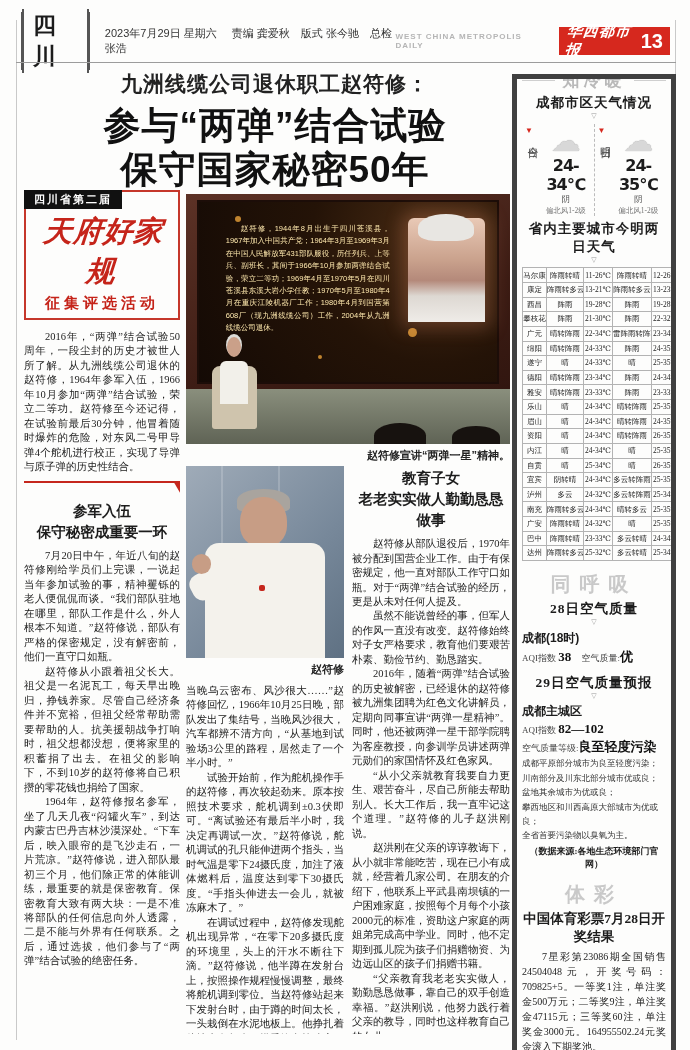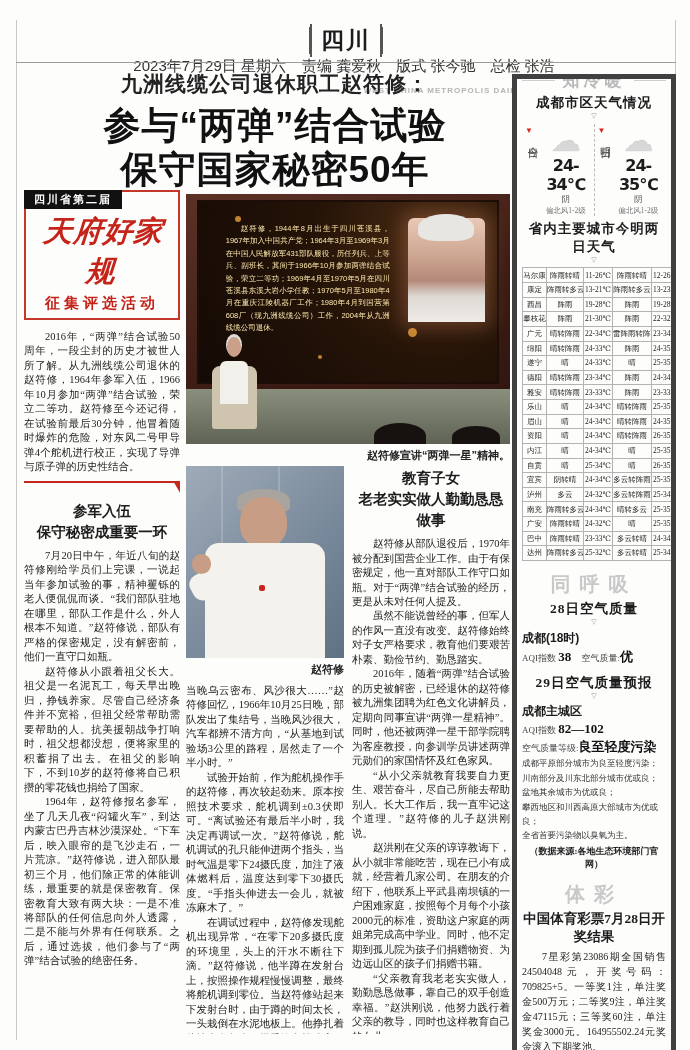--- a/index.html
+++ b/index.html
@@ -2,23 +2,23 @@
 <html><head>
 <meta charset="utf-8">
 <style>
   * { margin:0; padding:0; box-sizing:border-box; }
   html,body { background:#f2f2f0; }
   body { font-family:"Liberation Serif","DejaVu Serif",serif; color:#1c1c1c; }
   .page { position:relative; width:690px; height:1050px; background:#fdfdfc; margin:0 auto; overflow:hidden; }
   .frame { position:absolute; left:16px; right:14px; top:20px; bottom:10px; border-left:1px solid #c9c9c9; border-right:1px solid #c9c9c9; pointer-events:none; }
 
   
-  .masthead { position:absolute; left:22px; right:20px; top:24px; height:34px; display:flex; align-items:center;flex-direction:column; }
+  .masthead { position:absolute; left:22px; right:20px; top:24px; height:34px; display:flex; align-items:center; }
   .mh-section { font-size:23px; font-weight:bold; letter-spacing:2px; border-left:2px solid #555; border-right:2px solid #555; padding:1px 9px; box-shadow:-4px 0 0 -3px #555, 4px 0 0 -3px #555; }
-  .mh-date { font-size:15px; color:#333; margin-left:8px; font-family:"Liberation Sans",sans-serif; }
+  .mh-date { font-size:11px; color:#333; margin-left:16px; font-family:"Liberation Sans",sans-serif; }
   .mh-date span { margin-right:12px; }
   .mh-right { margin-left:auto; display:flex; align-items:center; gap:24px; }
   .mh-en { font-size:8px; color:#b5b5b5; letter-spacing:1px; font-family:"Liberation Sans",sans-serif; font-weight:bold; }
   .mh-brand { background:#d6281e; color:#fff; display:flex; align-items:center; height:28px; padding:0 7px; gap:8px; }
   .brand-cn { font-size:15px; font-weight:bold; font-style:italic; transform:skewX(-6deg); letter-spacing:1px; }
   .brand-no { font-size:20px; font-weight:bold; font-family:"Liberation Sans",sans-serif; }
   .mh-rule { position:absolute; left:16px; right:14px; top:62px; border-top:1px solid #9c9c9c; }
 
   
   .headline { position:absolute; left:40px; top:70px; width:470px; text-align:center; font-family:"Liberation Sans",sans-serif; }

